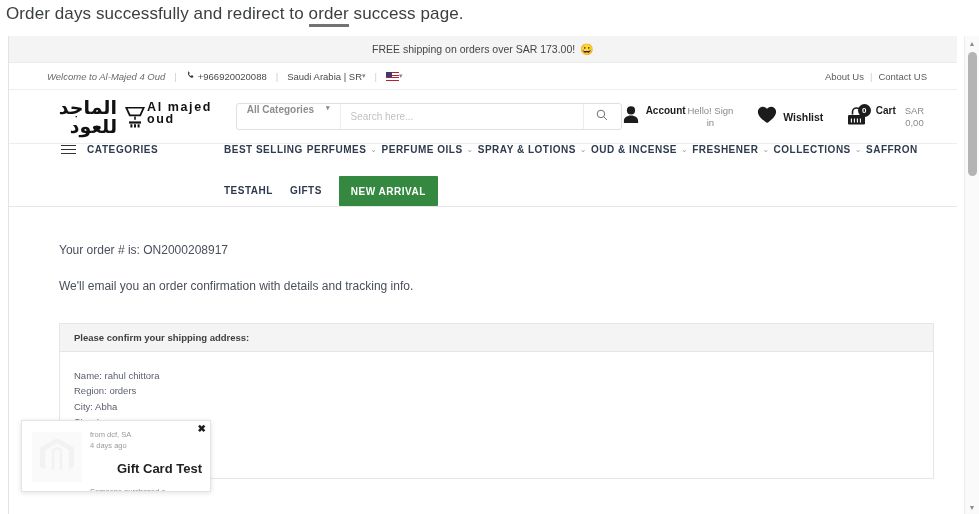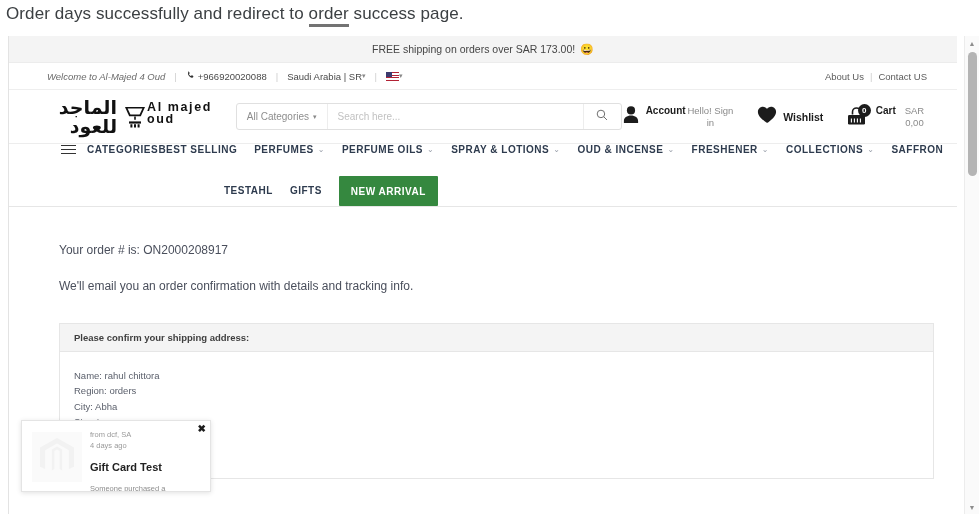--- a/index.html
+++ b/index.html
@@ -115,26 +115,27 @@
   }
 
   
   .search-wrap {
     display: flex; align-items: stretch;
     width: 400px; height: 27px;
     border: 1px solid #e0e0e0; border-radius: 3px;
     margin-left: 20px; background: #fff;
   }
   .cat-select {
-    display: flex; align-items: center; gap: 4px;
+    display: flex; align-items: flex-start; gap: 12px;
     padding: 0 10px;
     font-size: 10px; color: #8d8d8d;
     border-right: 1px solid #ededed;
     white-space: nowrap;
     background: transparent;
+    font-weight: bold;
   }
   .search-input {
     flex: 1; border: 0; outline: none;
     padding: 0 10px; font-size: 10px; color: #555;
     font-family: "Liberation Sans", sans-serif;
     background: transparent;
   }
   .search-input::placeholder { color: #c2c2c2; }
   .search-btn {
     width: 38px; border: 0; border-left: 1px solid #ededed;
@@ -163,21 +164,21 @@
     background: #ffffff;
     border-top: 1px solid #ededed;
     border-bottom: 1px solid #e6e6e6;
     padding: 0 24px 0 52px;
   }
   .nav-row1 { display: flex; align-items: flex-start; height: 31px; }
   .nav-cats { display: flex; align-items: center; gap: 11px; width: 163px; }
   .hamburger { display: flex; flex-direction: column; gap: 2.5px; }
   .hamburger span { display: block; width: 15px; height: 1.6px; background: #333; }
   .nav-cats-label { font-size: 10px; font-weight: 700; letter-spacing: 0.6px; color: #2e3b4e; }
-  .nav-items { display: flex; align-items: center; gap: 17px; }
+  .nav-items { display: flex; align-items: center; gap: 4px; }
   .nav-item {
     font-size: 10px; font-weight: 700; letter-spacing: 0.5px;
     color: #2e3b4e; white-space: nowrap;
     display: inline-flex; align-items: center; gap: 4px;
     cursor: pointer;
   }
   .nav-item .chev { font-size: 8px; color: #9aa0ab; font-weight: 400; }
   .nav-row2 { display: flex; align-items: center; gap: 17px; height: 31px; padding-left: 163px; }
   .nav-item.badge {
     background: #35883f; color: #ffffff;
@@ -221,22 +222,22 @@
   }
   .popup-img {
     width: 50px; height: 50px; margin: 11px 0 0 10px;
     background: #fafafa;
     display: flex; align-items: center; justify-content: center;
     flex: none;
   }
   .popup-body { flex: 1; padding: 8px 8px 0 8px; position: relative; }
   .popup-meta { font-size: 7.5px; color: #9a9a9a; line-height: 1.5; }
   .popup-title {
-    font-size: 11px; font-weight: 700; color: #222;
-    text-align: left; margin: 9px 0 0 0;
+    font-size: 13px; font-weight: 700; color: #222;
+    text-align: right; margin: 9px 0 0 0;
   }
   .popup-sub { font-size: 7.5px; color: #8d8d8d; margin-top: 11px; }
   .popup-close {
     position: absolute; right: 4px; top: 3px;
     font-size: 10px; font-weight: 700; color: #1c1c1c;
     cursor: pointer; line-height: 1;
   }
 
   
   .scrollbar {

